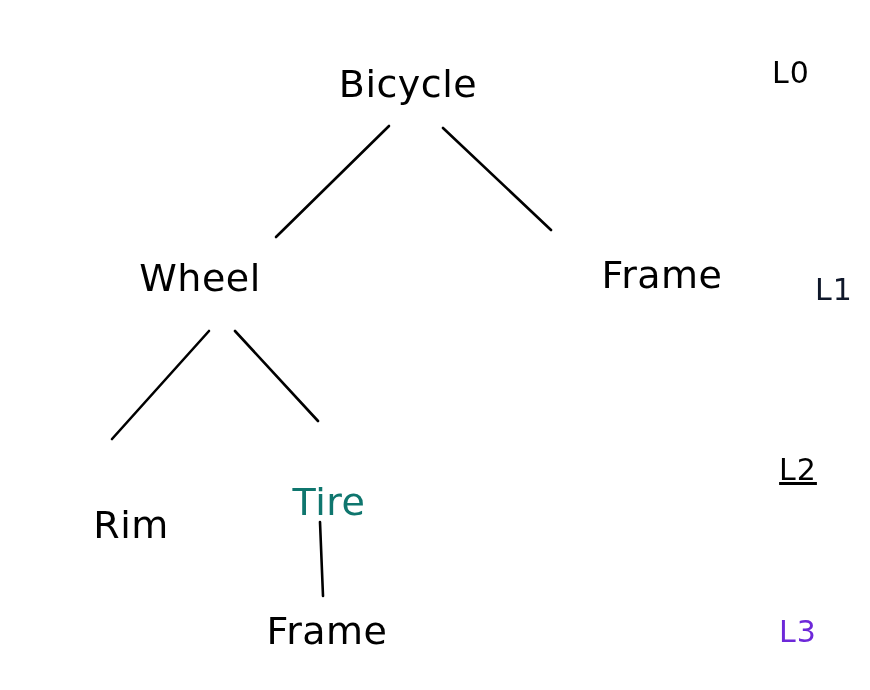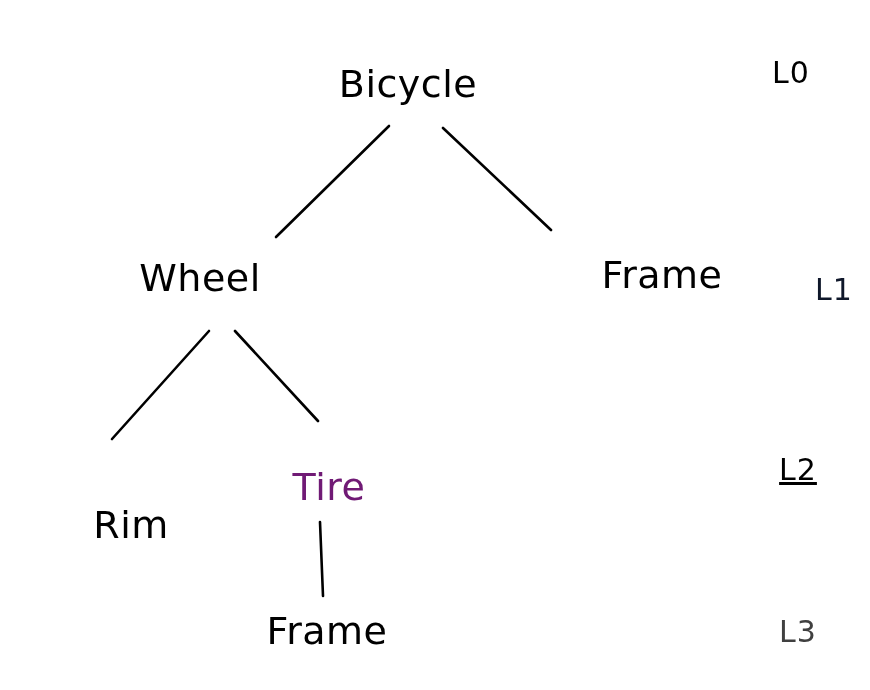--- a/index.html
+++ b/index.html
@@ -55,23 +55,23 @@
         <line x1="235" y1="331" x2="318" y2="421"></line>
         <line x1="320" y1="522" x2="323" y2="596"></line>
       </g>
   </svg>
 
   <div id="node-layer">
       <div class="node-label" style="left: 408px; top: 84px; color: rgb(0, 0, 0);">Bicycle</div>
       <div class="node-label" style="left: 200px; top: 278px; color: rgb(0, 0, 0);">Wheel</div>
       <div class="node-label" style="left: 639px; top: 275px; color: rgb(0, 0, 0); margin-left: 23px;">Frame</div>
       <div class="node-label" style="left: 131px; top: 489px; color: rgb(0, 0, 0); margin-top: 36px;">Rim</div>
-      <div class="node-label" style="left: 329px; top: 487px; color: #701a75;">Tire</div>
+      <div class="node-label" style="left: 329px; top: 502px; color: #0f766e;">Tire</div>
       <div class="node-label" style="left: 327px; top: 631px; color: rgb(0, 0, 0);">Frame</div>
     </div>
   <div id="level-layer">
       <div class="level-label" style="left: 791px; top: 73px; color: rgb(0, 0, 0);">L0</div>
       <div class="level-label" style="left: 834px; top: 290px; color: #0f172a;">L1</div>
       <div class="level-label" style="left: 798px; top: 470px; color: rgb(0, 0, 0); text-decoration: underline;">L2</div>
-      <div class="level-label" style="left: 798px; top: 632px; color: #404040;">L3</div>
+      <div class="level-label" style="left: 798px; top: 632px; color: #6d28d9;">L3</div>
     </div>
 
 </div>
 
 </body></html>

